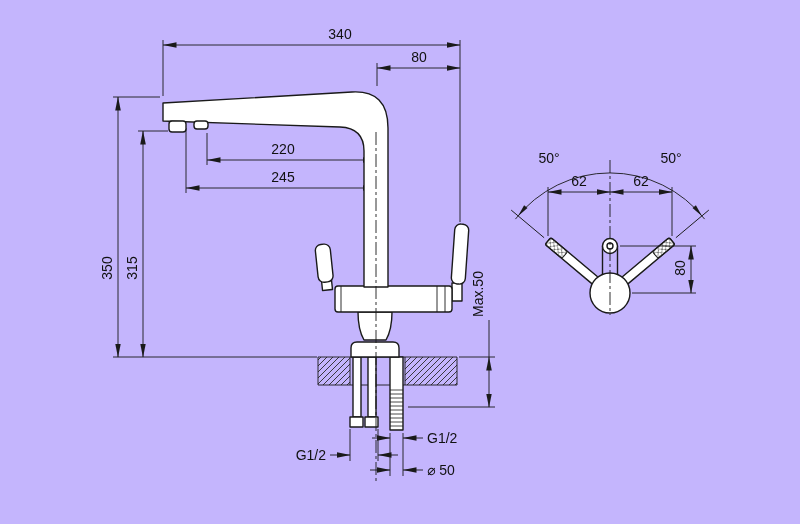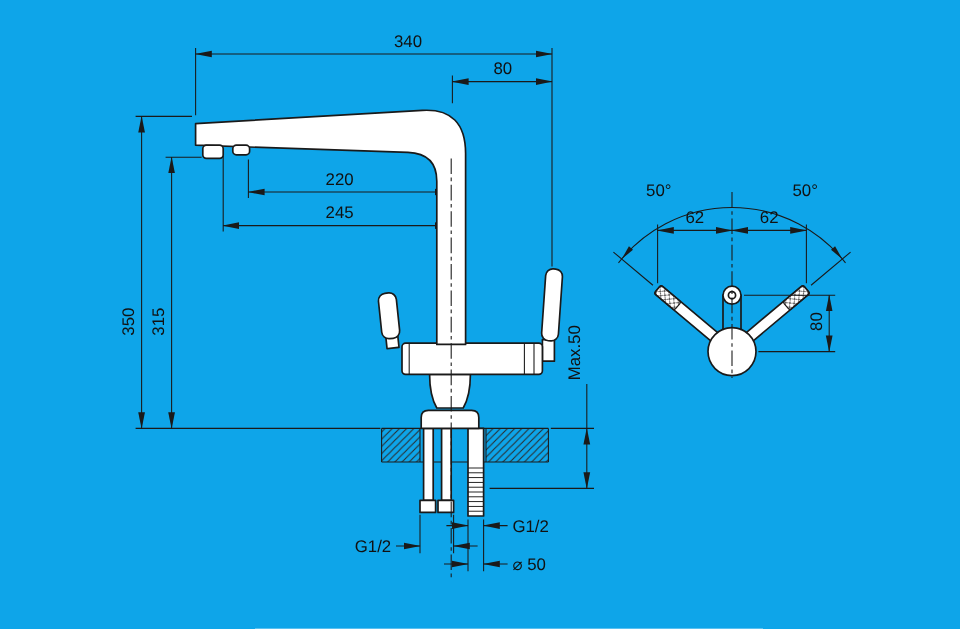--- a/index.html
+++ b/index.html
@@ -1,16 +1,16 @@
 <!DOCTYPE html>
 <html><head>
 <meta charset="utf-8">
 <style>
   html,body{margin:0;padding:0;background:#ffffff;width:800px;height:524px;overflow:hidden}
-  .canvas{width:800px;height:524px;background:#0ea5e9}
+  .canvas{width:800px;height:524px;background:#c4b5fd}
   svg{display:block}
   .outline{fill:none;stroke:#1a1a1a;stroke-width:1.4;stroke-linejoin:round;stroke-linecap:round}
   .solid{fill:#ffffff;stroke:#1a1a1a;stroke-width:1.4;stroke-linejoin:round}
   .dim{stroke:#1a1a1a;stroke-width:0.9;fill:none}
   .cl{stroke:#1a1a1a;stroke-width:0.9;stroke-dasharray:13 3 3 3;fill:none}
   text{font-family:"Liberation Sans","DejaVu Sans",sans-serif;font-size:14px;fill:#111;}
   .mid{text-anchor:middle}
   .start{text-anchor:start}
   .end{text-anchor:end}
 </style>

